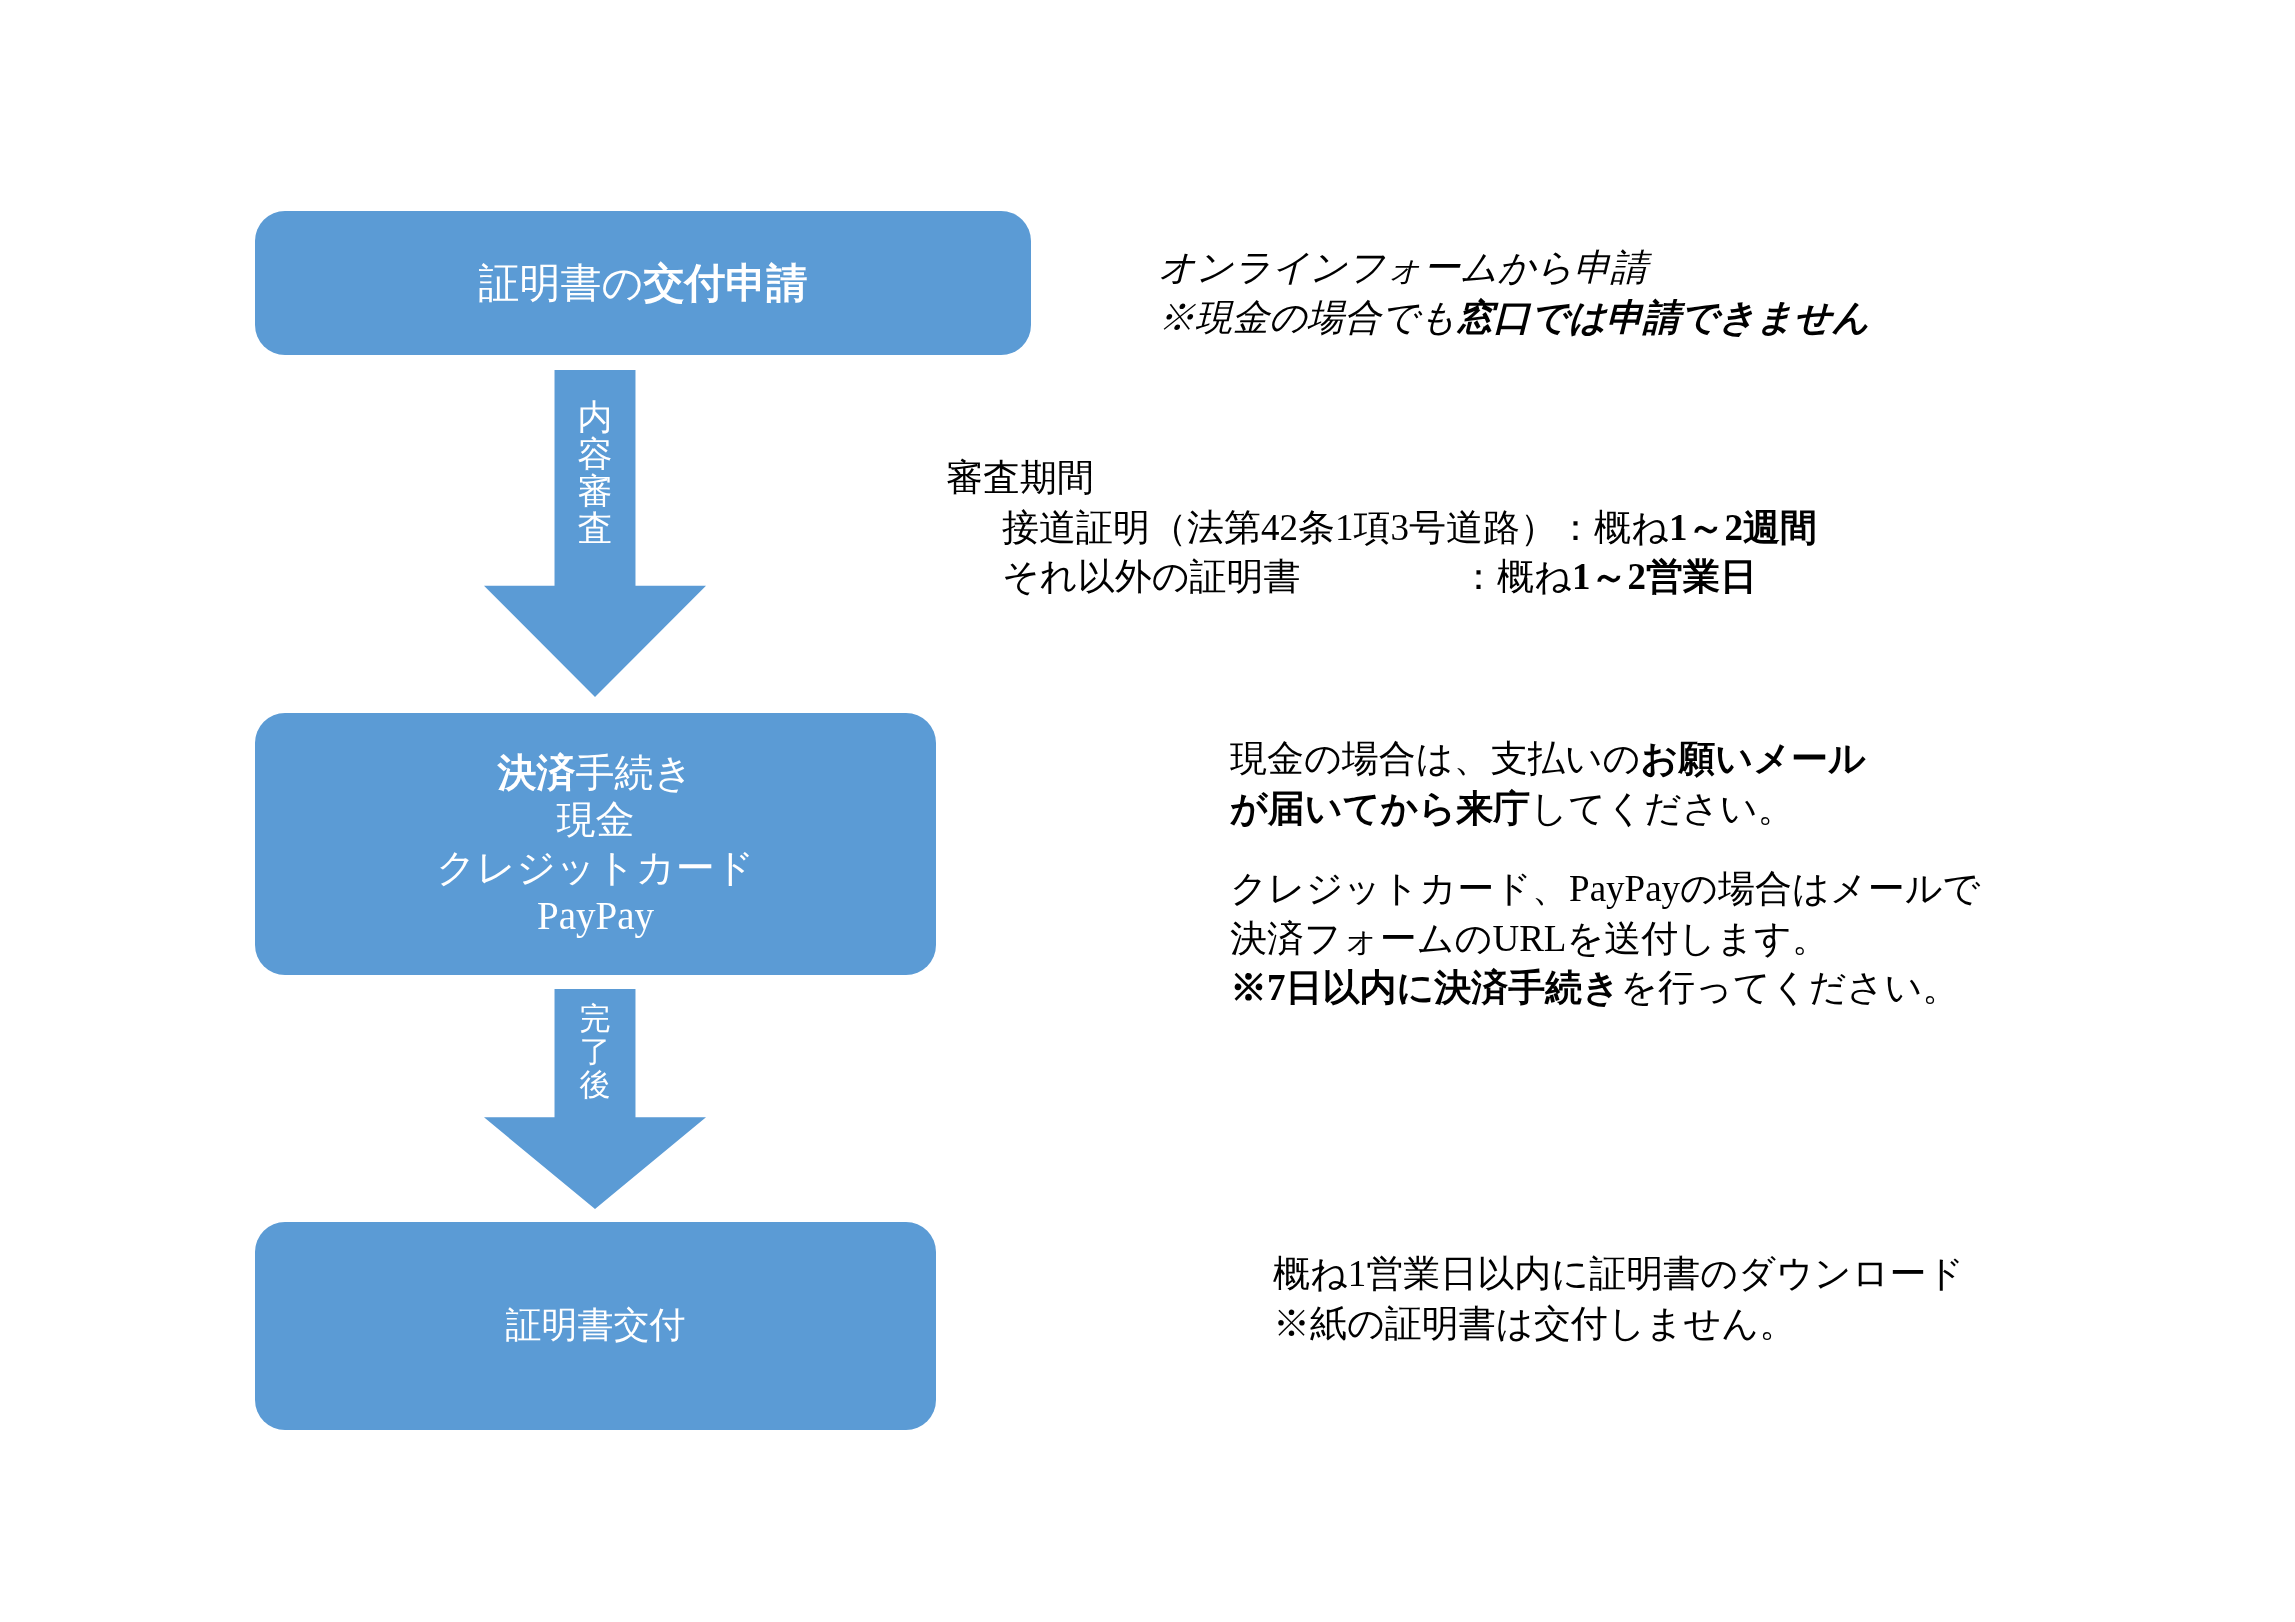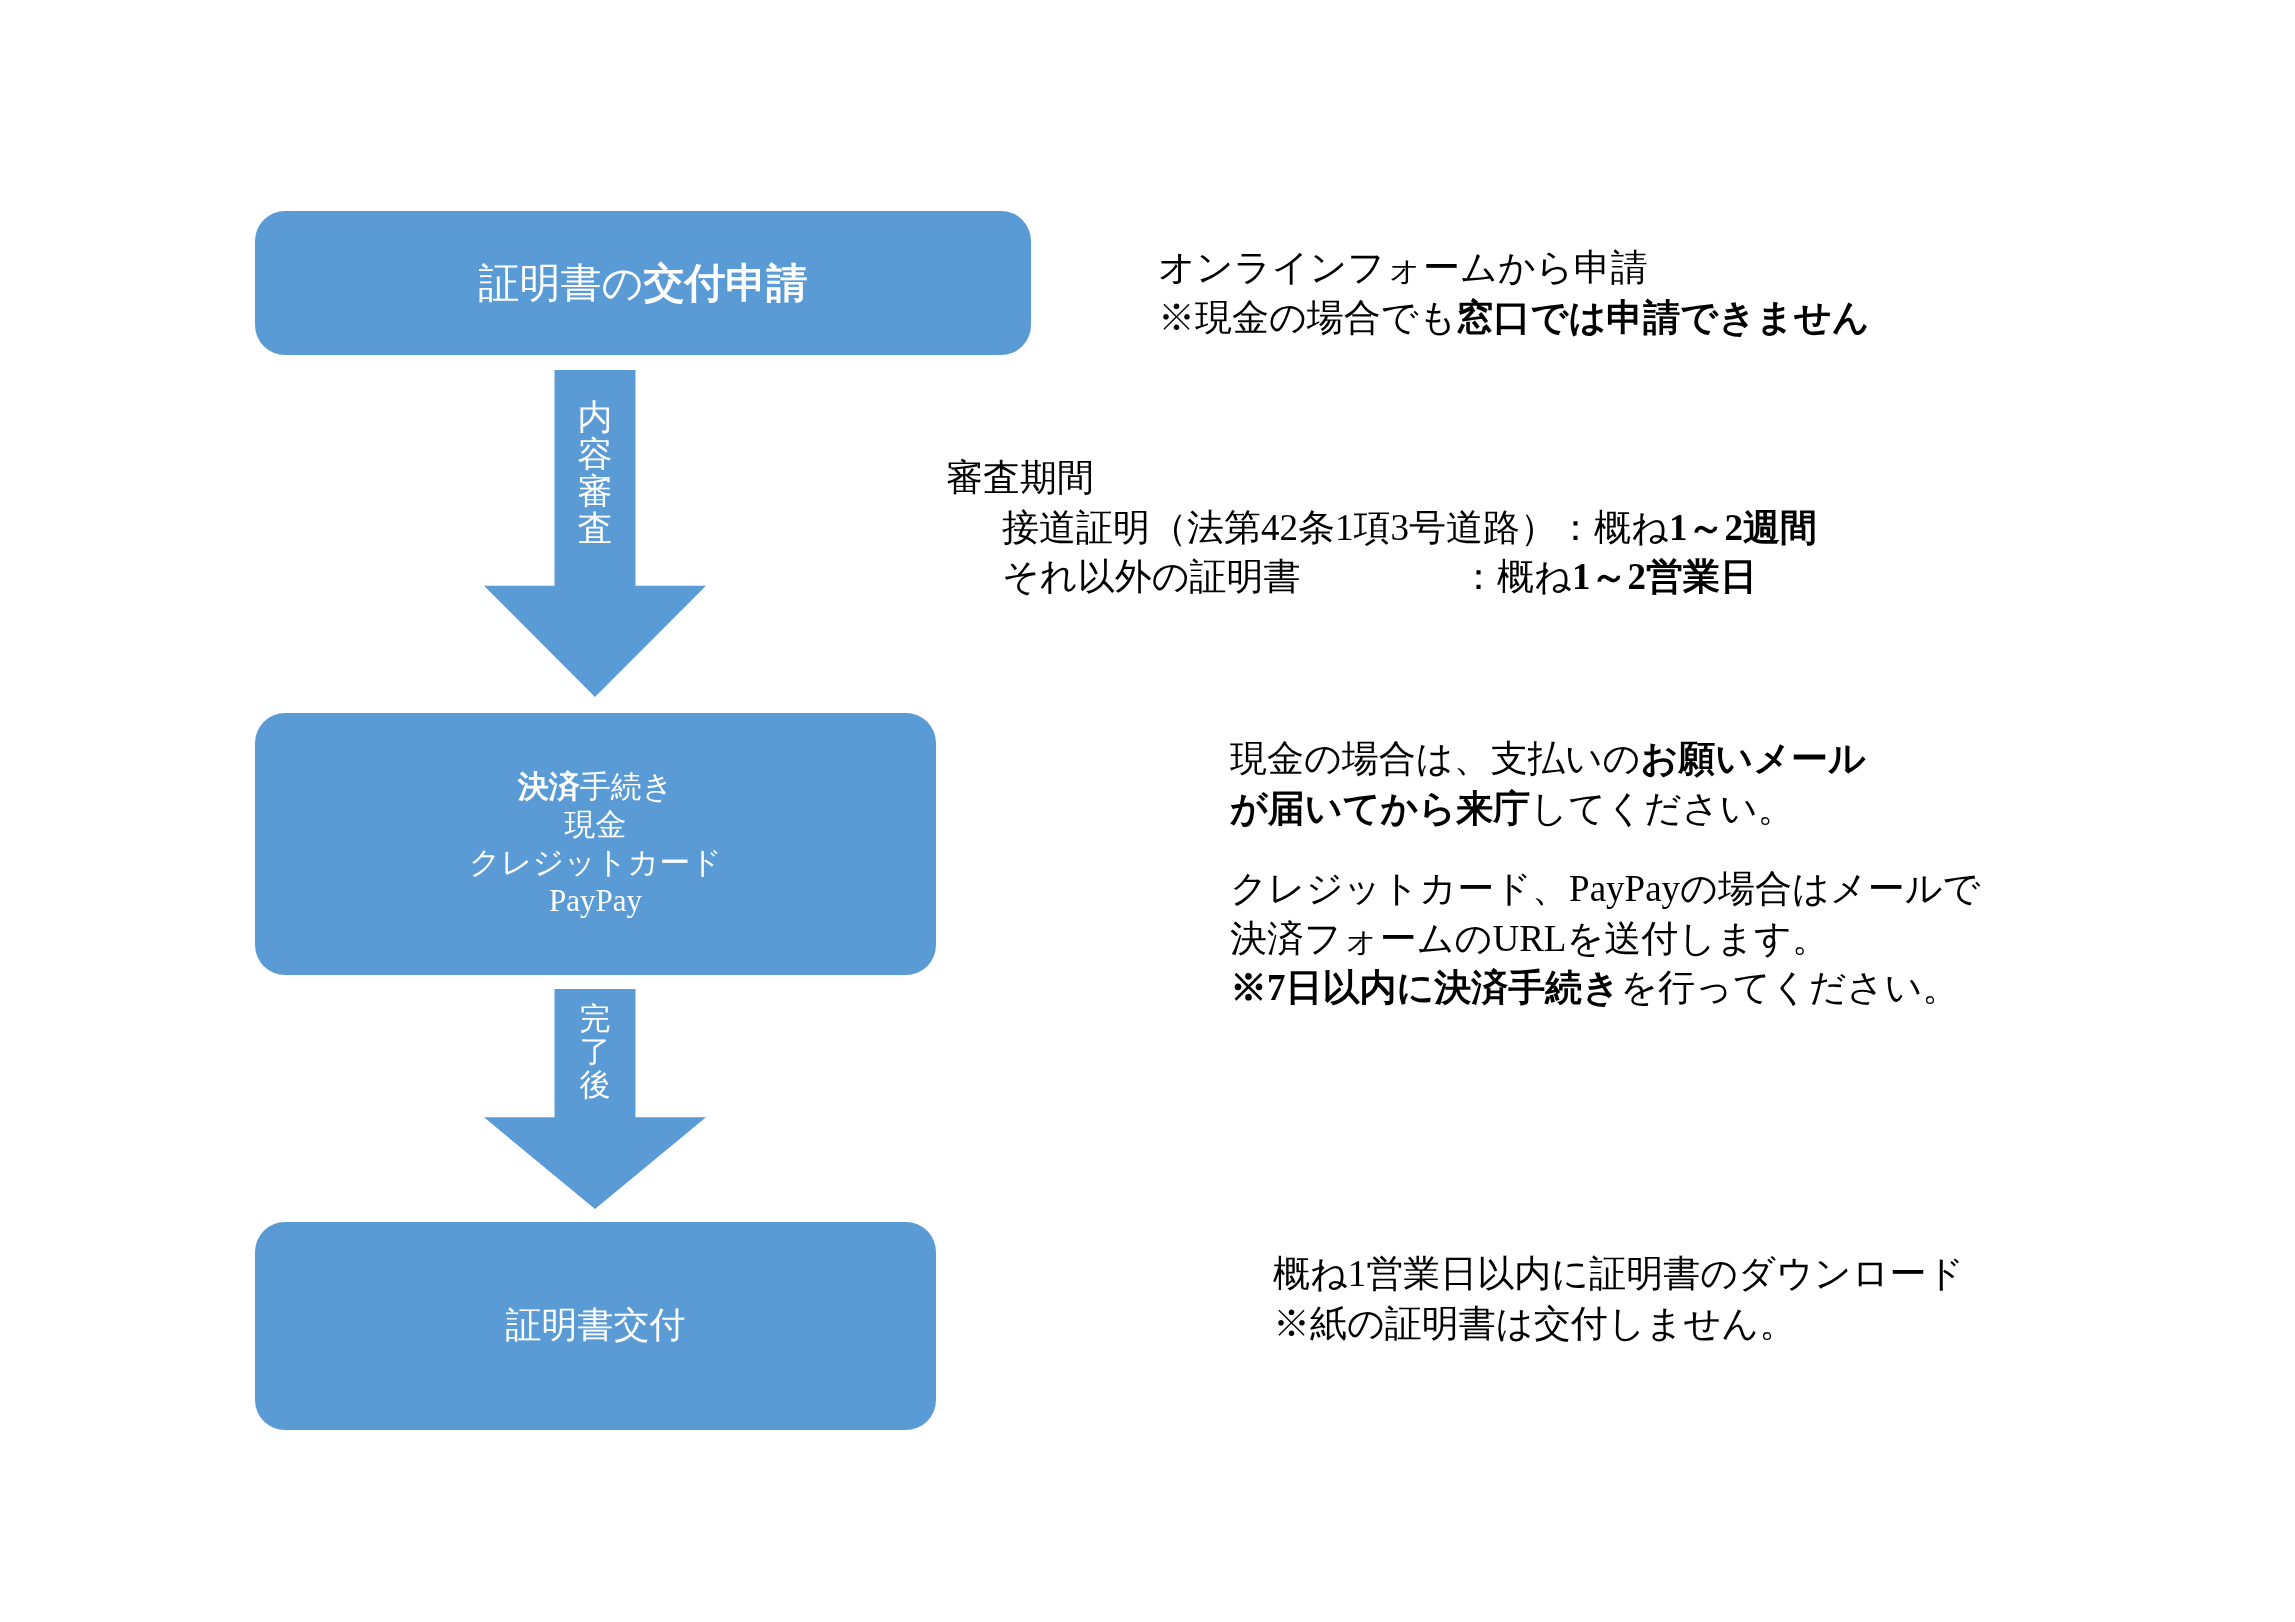--- a/index.html
+++ b/index.html
@@ -37,21 +37,21 @@
     top: 211px;
     width: 776px;
     height: 144px;
     font-size: 41px;
   }
   #box-payment {
     left: 255px;
     top: 713px;
     width: 681px;
     height: 262px;
-    font-size: 31px;
+    font-size: 39px;
   }
   #box-issue {
     left: 255px;
     top: 1222px;
     width: 681px;
     height: 208px;
     font-size: 36px;
   }
   .bold-seg { font-weight: bold; }
 
@@ -83,21 +83,21 @@
   
   .note {
     position: absolute;
     color: #000000;
     line-height: 1.34;
     white-space: nowrap;
   }
   .note .ln { display: block; }
   .b { font-weight: bold; }
 
-  #note-apply   { left: 1158px; top: 243px;  font-size: 37px; }
+  #note-apply   { left: 1158px; top: 243px;  font-size: 37px; font-style: italic; }
   #note-review  { left: 946px; top: 453px;  font-size: 37px; }
   #note-review .indent { padding-left: 56px; }
   #note-cash    { left: 1230px; top: 734px; font-size: 37px; }
   #note-card    { left: 1230px; top: 864px; font-size: 37px; }
   #note-issue   { left: 1273px; top: 1249px; font-size: 37px; }
 
   
   .rowline { display: flex; }
   .rowline .label { display: inline-block; }
   .rowline .w1 { width: 458px; }

